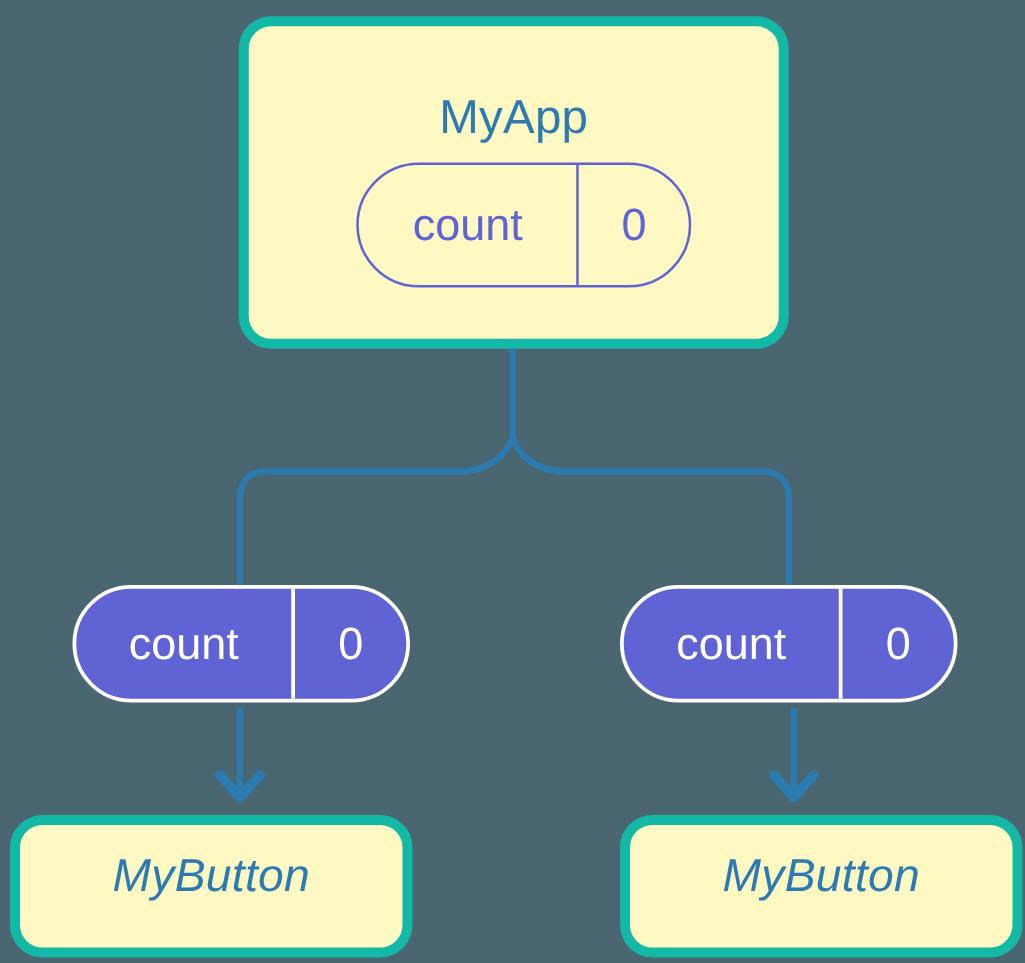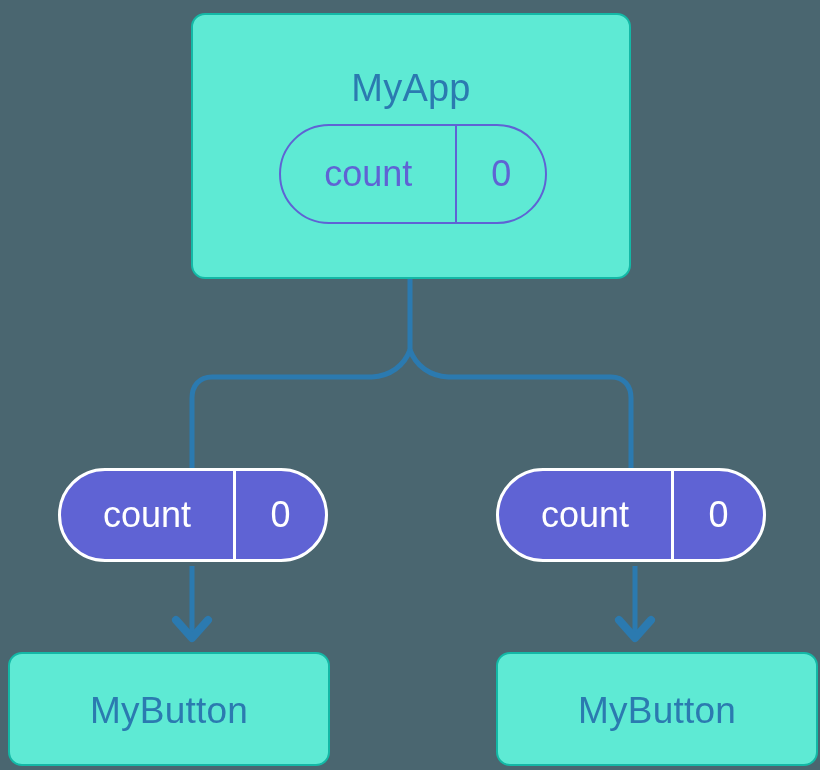--- a/index.html
+++ b/index.html
@@ -23,23 +23,23 @@
     left: 0;
     top: 0;
     width: 820px;
     height: 770px;
     pointer-events: none;
   }
 
   
   .comp-box {
     position: absolute;
-    background: #5eead4;
-    border: 2px solid #14b8a6;
-    border-radius: 14px;
+    background: #fef9c3;
+    border: 8px solid #14b8a6;
+    border-radius: 26px;
     box-sizing: border-box;
   }
   #app-box {
     left: 191px;
     top: 13px;
     width: 440px;
     height: 266px;
   }
   .comp-title {
     position: absolute;
@@ -135,22 +135,23 @@
     height: 114px;
   }
   #btn-box-right {
     left: 496px;
     top: 652px;
     width: 322px;
     height: 114px;
   }
   #btn-title-left,
   #btn-title-right {
-    top: 36px;
+    top: 20px;
     font-size: 37px;
+    font-style: italic;
   }
 </style>
 </head>
 <body>
 
 <div id="stage">
 
   <svg class="connector-layer" viewBox="0 0 820 770" width="820" height="770" xmlns="http://www.w3.org/2000/svg">
     <g fill="none" stroke="#2b7ab0" stroke-width="5" stroke-linecap="butt">
 

